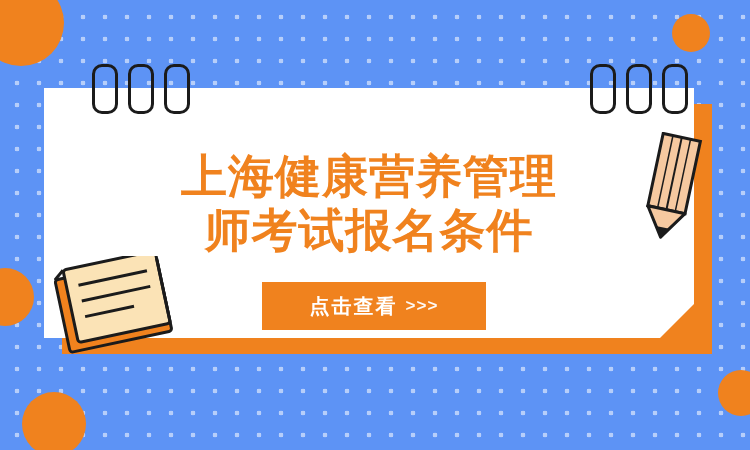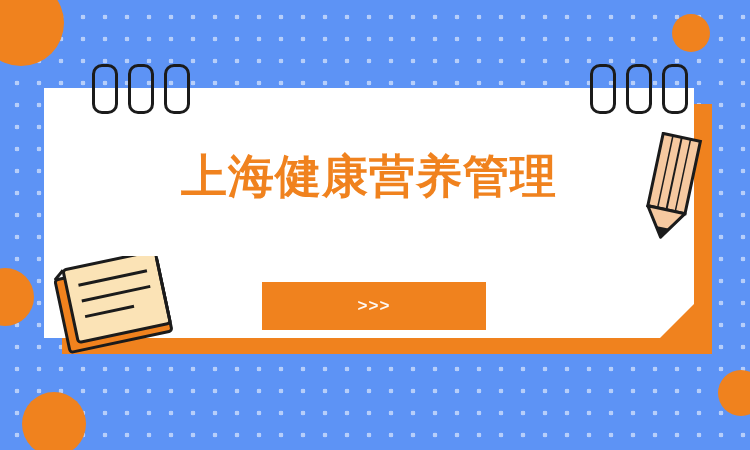--- a/index.html
+++ b/index.html
@@ -215,23 +215,25 @@
   </div>
 
   <div class="rings right">
     <div class="ring"></div>
     <div class="ring"></div>
     <div class="ring"></div>
   </div>
 
   <div id="title-block">
     <div class="title-line">上海健康营养管理</div>
+    <div class="title-line">师考试报名条件</div>
   </div>
 
   <button id="cta">
+    <span id="cta-label">点击查看</span>
     <span id="cta-arrows">&gt;&gt;&gt;</span>
   </button>
 
   <svg id="pencil" viewBox="0 0 96 112">
     <g transform="rotate(12 48 56)">
 
       <rect x="30" y="4" width="38" height="74" fill="#f6c9a0" stroke="#1b1b1b" stroke-width="3"></rect>
       <line x1="49" y1="4" x2="49" y2="78" stroke="#1b1b1b" stroke-width="2"></line>
       <line x1="40" y1="4" x2="40" y2="78" stroke="#1b1b1b" stroke-width="1.5"></line>
       <line x1="58" y1="4" x2="58" y2="78" stroke="#1b1b1b" stroke-width="1.5"></line>

